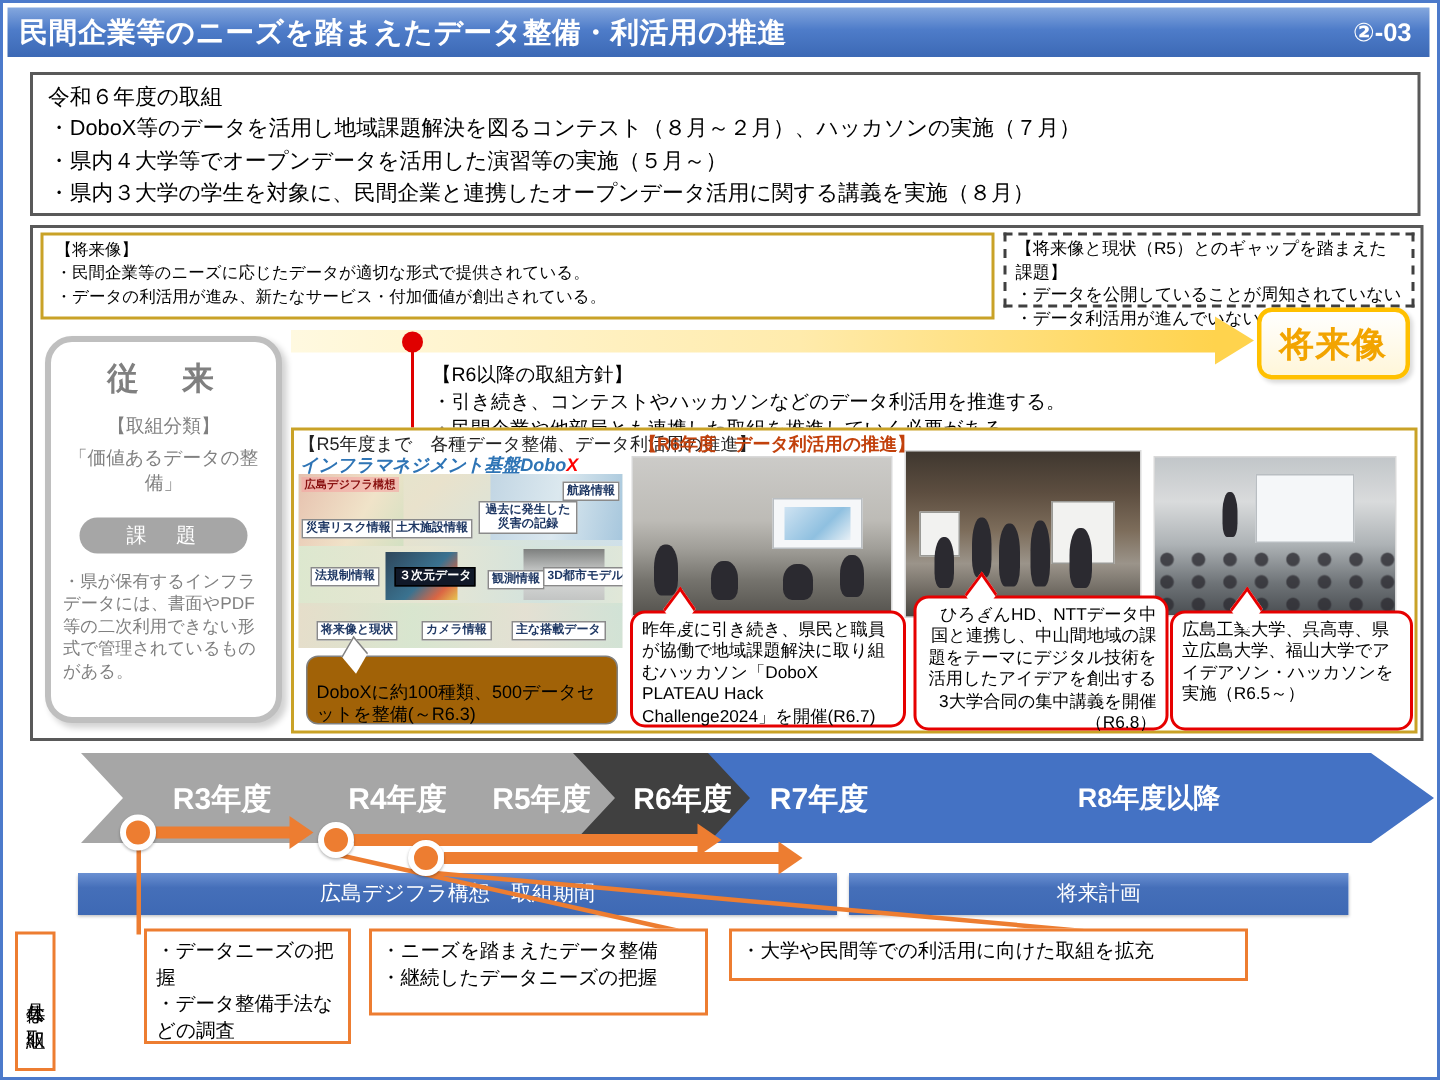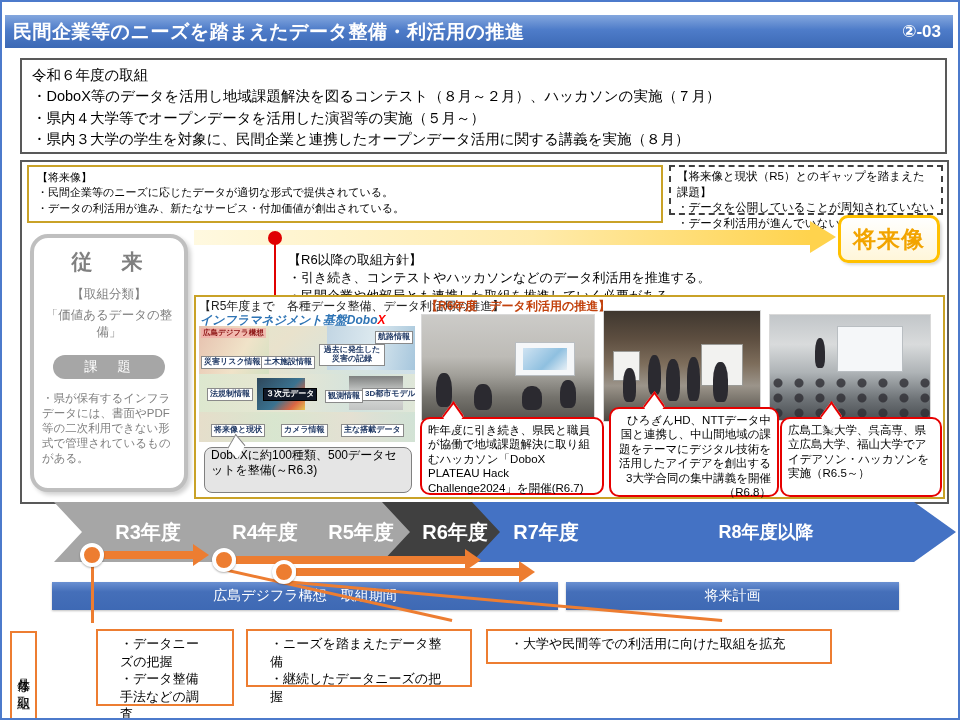--- a/index.html
+++ b/index.html
@@ -2,21 +2,21 @@
 <html lang="ja"><head>
 <meta charset="utf-8">
 <style>
   html,body{margin:0;padding:0;background:#e8e8e8;}
   .slide{
     position:relative;width:960px;height:720px;margin:0 auto;
     background:#ffffff;border:2px solid #4C7ACB;box-sizing:border-box;
     font-family:"Liberation Sans","DejaVu Sans",sans-serif;
     overflow:hidden;color:#000;
   }
-  .abs{position:absolute;box-sizing:border-box;margin-top:10px;}
+  .abs{position:absolute;box-sizing:border-box;}
   
   .header{
     left:3px;top:3px;width:948px;height:33px;
     background:linear-gradient(180deg,#84A7DE 0%,#4E7CC9 45%,#3C69B5 100%);
     display:flex;align-items:center;justify-content:space-between;
     padding:0 12px 0 8px;color:#fff;
   }
   .header .title{font-size:19px;font-weight:600;letter-spacing:0.5px;}
   .header .pageno{font-size:17px;font-weight:600;}
   
@@ -84,21 +84,21 @@
   .patch{position:absolute;opacity:0.85;}
   .chip{
     position:absolute;background:#fff;border:1px solid #8a8a8a;color:#1F3864;
     font-size:8px;font-weight:bold;padding:1px 2px;line-height:1.1;white-space:nowrap;
   }
   .chip.dark{background:#101828;color:#fff;border-color:#000;}
   .chip.two{white-space:normal;width:60px;text-align:center;}
   .toplabel{position:absolute;left:2px;top:2px;font-size:7.5px;color:#8a1111;background:rgba(245,160,160,0.55);padding:0 2px;font-weight:bold;}
   .note{
     left:202px;top:435px;width:208px;height:46px;border:1.5px solid #808080;border-radius:8px;
-    background:#e5e5e5;font-size:12px;line-height:1.25;padding:0 6px;
+    background:#a16207;font-size:12px;line-height:1.25;padding:16px 6px;
   }
   .note::before{
     content:'';position:absolute;top:-9px;left:24px;width:14px;height:14px;background:#fff;
     border-left:1.5px solid #808080;border-top:1.5px solid #808080;
     transform:rotate(50deg) skewX(20deg);
   }
   
   .photo{overflow:hidden;box-shadow:0 0 0 1px rgba(0,0,0,0.15);}
   .ph1{left:420px;top:303px;width:172px;height:105px;
     background:linear-gradient(180deg,#cccbc8 0%,#bdbbb6 40%,#a09e98 58%,#75736d 78%,#55534e 100%);}
@@ -153,21 +153,21 @@
   .oline{position:absolute;background:#ED7D31;z-index:2;}
   
   .bar{
     position:absolute;top:580px;height:28px;background:linear-gradient(180deg,#6A90D2 0%,#456FB9 35%,#3E69B4 100%);
     color:#fff;font-size:14px;display:flex;align-items:center;justify-content:center;
     box-shadow:0 1px 2px rgba(0,0,0,0.25);
   }
   .bar1{left:50px;width:506px;}
   .bar2{left:564px;width:333px;}
   
-  .act{border:2.5px solid #ED7D31;background:#fff;font-size:13px;line-height:1.35;padding:4px 22px;white-space:pre-line;z-index:6;}
+  .act{border:2.5px solid #ED7D31;background:#fff;font-size:13px;line-height:1.35;padding:4px 6px;white-space:pre-line;z-index:6;}
   .act-side{
     left:8px;top:619px;width:27px;height:93px;display:flex;align-items:center;justify-content:center;
     writing-mode:vertical-rl;text-orientation:upright;letter-spacing:1px;padding:2px;
   }
   .act1{left:94px;top:617px;width:138px;height:77px;}
   .act2{left:244px;top:617px;width:226px;height:58px;}
   .act3{left:484px;top:617px;width:346px;height:35px;}
 </style>
 </head>
 <body>

